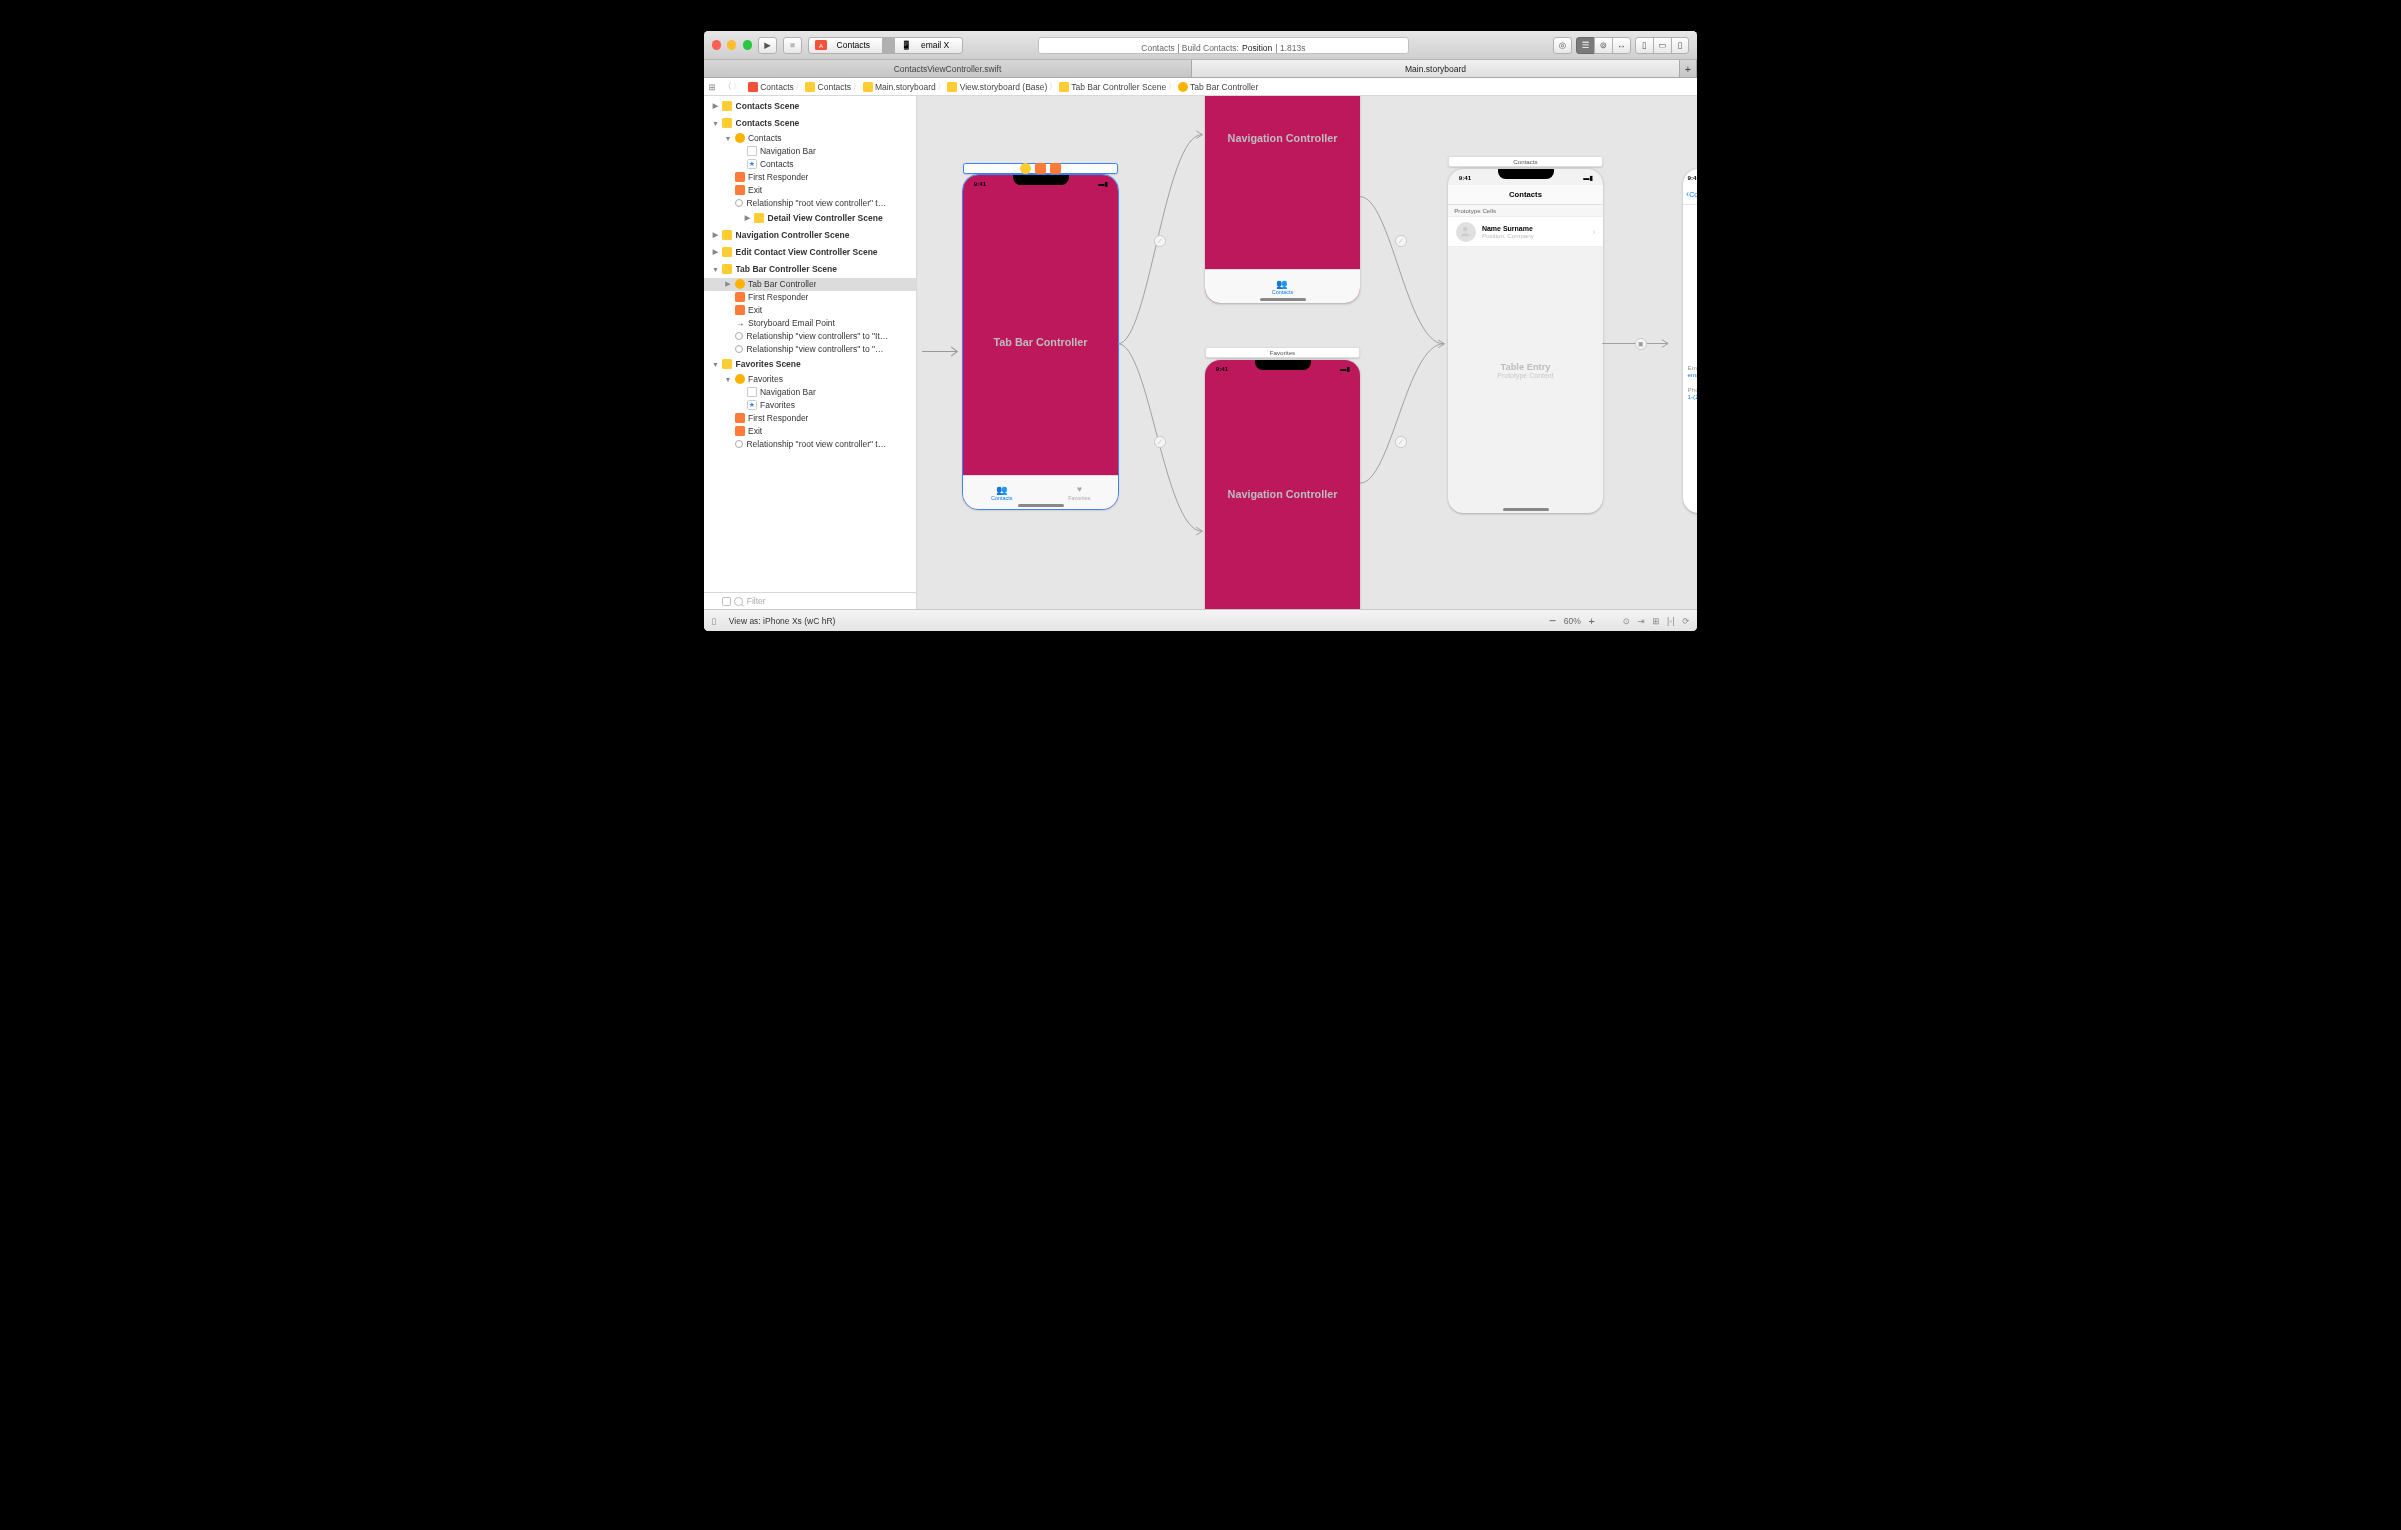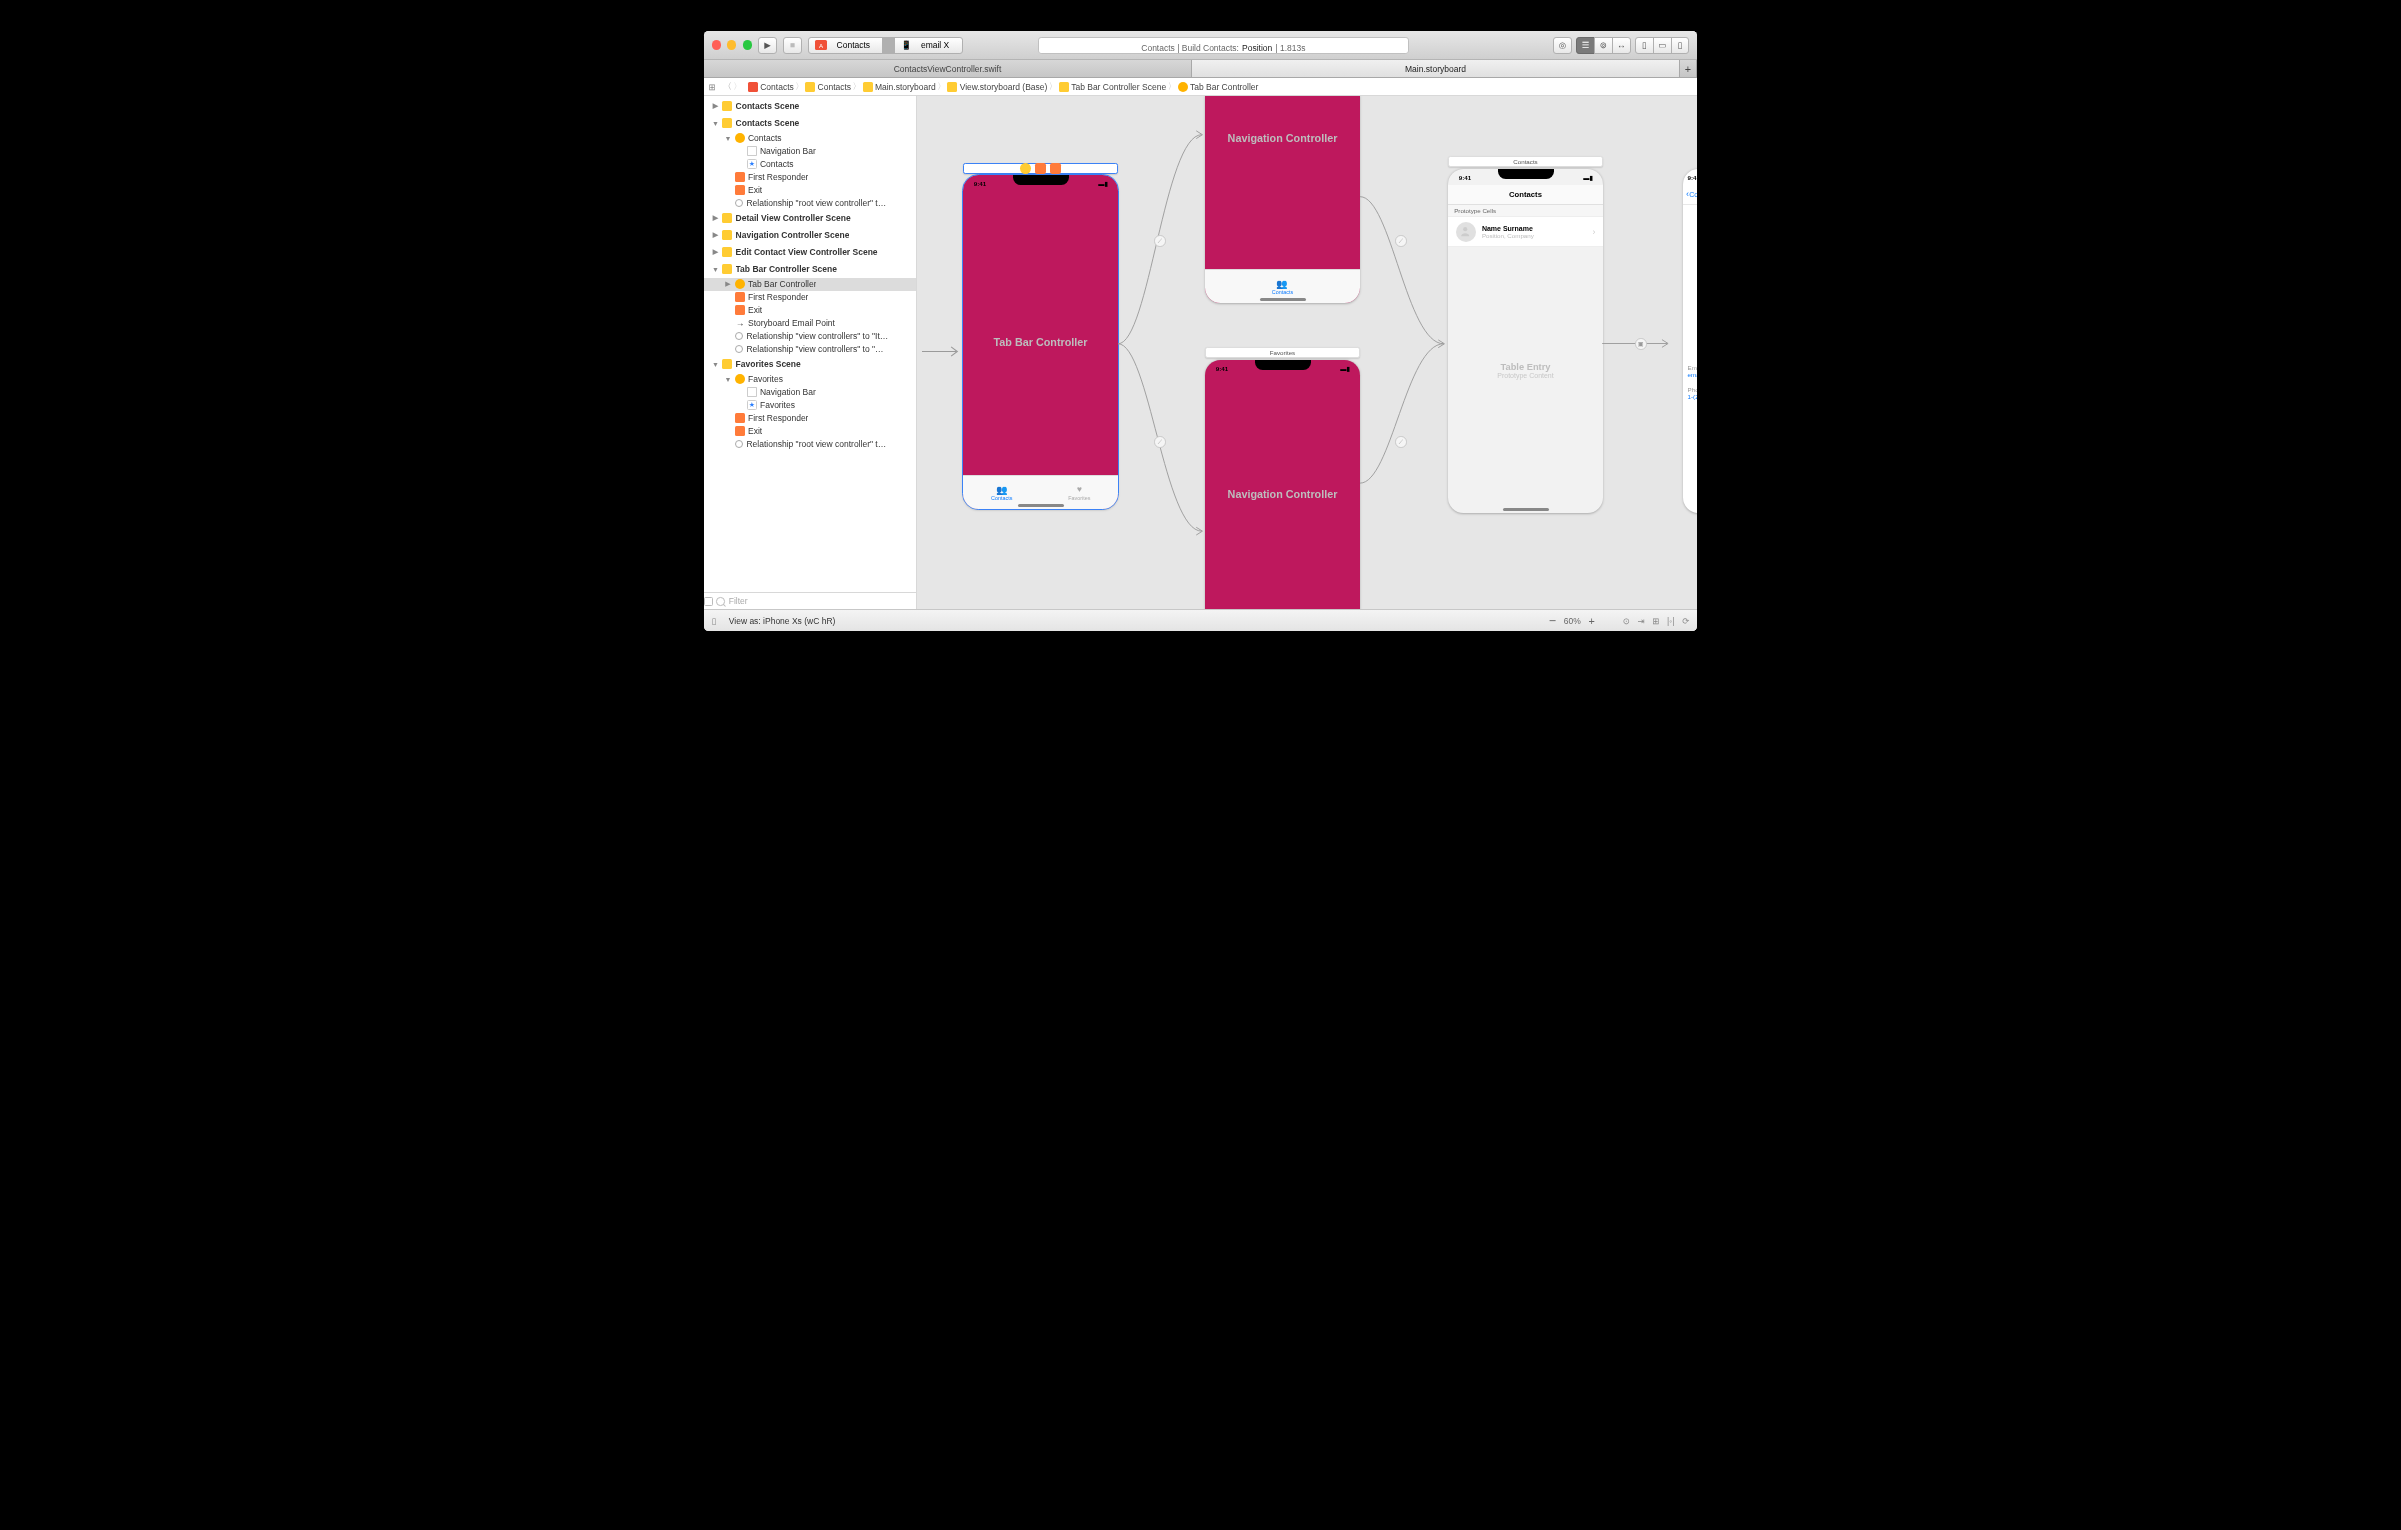--- a/index.html
+++ b/index.html
@@ -38,21 +38,21 @@
 .ico.circ{width:8.5px;height:8.5px;border:0.8px solid #aaa;border-radius:50%;background:transparent;}
 .ico.arrow{background:transparent;color:#333;font-size:8.5px;}
 .body { flex:1; display:flex; overflow:hidden; }
 .sidebar{width:213px; background:#fff; border-right:0.8px solid #d8d8d8; display:flex; flex-direction:column;}
 .outline{flex:1; overflow:auto; font-size:8.5px; padding-top:1.5px;}
 .row{display:flex;align-items:center;height:13px;gap:3.1px;color:#333;white-space:nowrap;overflow:hidden;text-overflow:ellipsis;}
 .row.bold{font-weight:600;}
 .row.sel{background:#dcdcdc;}
 .row .tri{width:7.7px;text-align:center;color:#888;font-size:7px;}
 .row .sp{display:inline-block;}
-.filter{height:17px;border-top:0.8px solid #d8d8d8;display:flex;align-items:center;padding:0 0;color:#aaa;font-size:8.5px;gap:3.9px;}
+.filter{height:17px;border-top:0.8px solid #d8d8d8;display:flex;align-items:center;padding:0 18px;color:#aaa;font-size:8.5px;gap:3.9px;}
 .filter .glass{width:8.5px;height:8.5px;border:0.8px solid #bbb;border-radius:50%;position:relative;}
 .filter .glass::after{content:'';position:absolute;width:3.1px;height:0.8px;background:#bbb;bottom:-1.5px;right:-2.3px;transform:rotate(45deg);}
 .canvas{flex:1;background:#e6e6e6;position:relative;overflow:hidden;}
 .bottombar{height:21.7px;background:linear-gradient(#f4f4f4,#e4e4e4);border-top:0.8px solid #c7c7c7;display:flex;align-items:center;padding:0 7.7px;font-size:8.5px;color:#333;gap:12.4px;}
 .bottombar .zoom{margin-left:auto;display:flex;align-items:center;gap:7.7px;color:#666;}
 .bottombar .ricons{display:flex;gap:7.7px;color:#888;margin-left:15.5px;}
 .phone{position:absolute;background:#be185d;border-radius:15.5px;box-shadow:0 0.8px 2.3px rgba(0,0,0,.25);overflow:hidden;}
 .phone .status{height:15.5px;display:flex;align-items:center;justify-content:space-between;padding:2.3px 10.8px 0;font-size:6.2px;font-weight:600;color:#000;}
 .notch{position:absolute;top:0;left:50%;transform:translateX(-50%);width:56px;height:10px;background:#000;border-radius:0 0 7.7px 7.7px;}
 .phone.sel{outline:1.5px solid #3b82f6;outline-offset:0;}
@@ -204,21 +204,21 @@
             <span class="tri"></span>
             <span class="ico exit"></span>
             <span style="overflow: hidden; text-overflow: ellipsis;">Exit</span>
           </div>
           <div class="row">
             <span class="sp" style="width: 17px;"></span>
             <span class="tri"></span>
             <span class="ico circ"></span>
             <span style="overflow: hidden; text-overflow: ellipsis;">Relationship "root view controller" t…</span>
           </div>
-          <div class="row bold" style="height: 17px; align-items: center;">
+          <div class="row bold" style="height: 17px; align-items: center; padding-left: 32px;">
             <span class="sp" style="width: 4.6px;"></span>
             <span class="tri">▶</span>
             <span class="ico scene"></span>
             <span style="overflow: hidden; text-overflow: ellipsis;">Detail View Controller Scene</span>
           </div>
           <div class="row bold" style="height: 17px; align-items: center;">
             <span class="sp" style="width: 4.6px;"></span>
             <span class="tri">▶</span>
             <span class="ico scene"></span>
             <span style="overflow: hidden; text-overflow: ellipsis;">Navigation Controller Scene</span>

